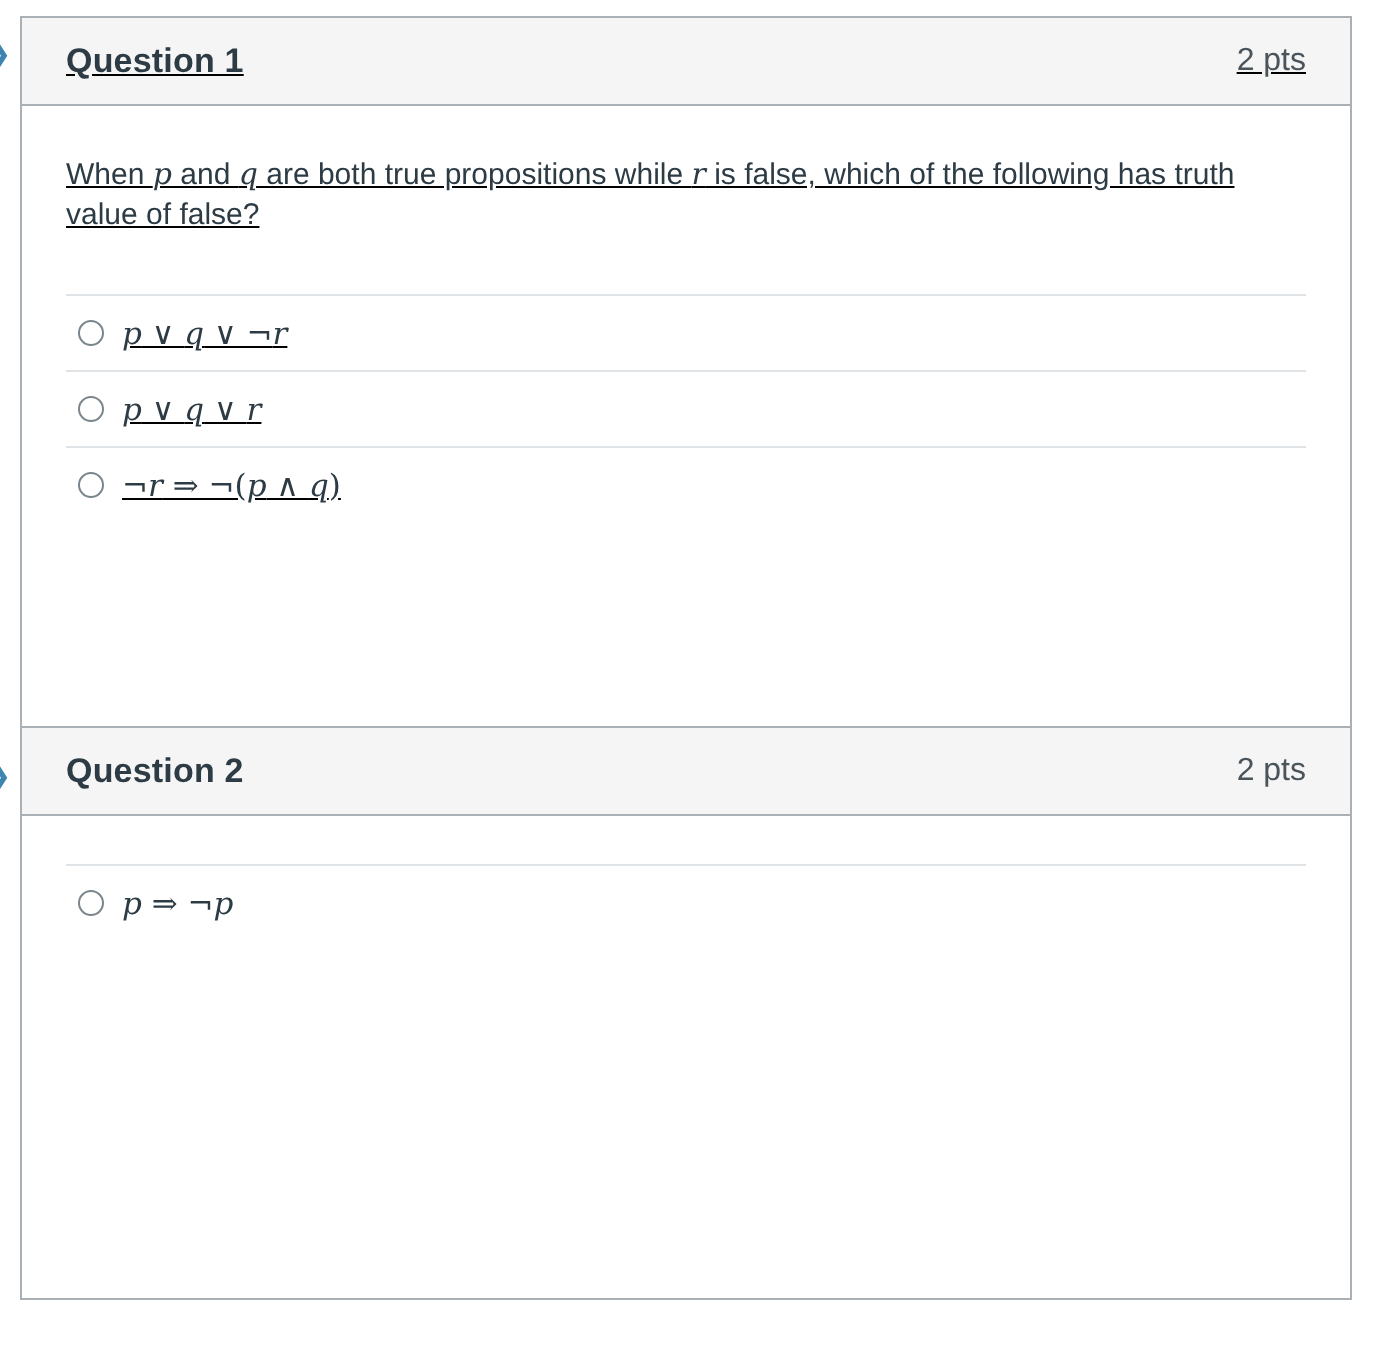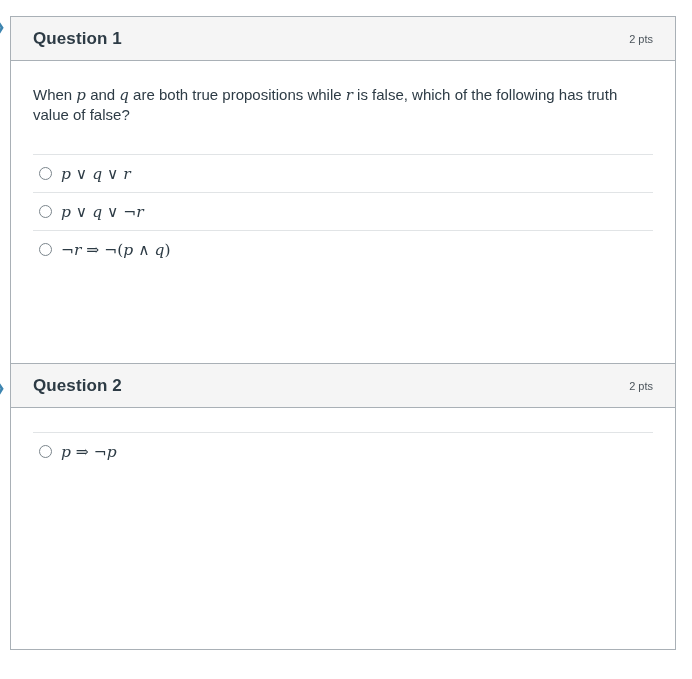--- a/index.html
+++ b/index.html
@@ -12,39 +12,39 @@
     background: var(--page_bg, #ffffff);
     font-family: "Liberation Sans", sans-serif;
   }
   .q-card {
     position: absolute;
     left: 10px;
     width: 666px;
     border: 1px solid var(--card_border, #aab1b7);
     background: #ffffff;
   }
-  .q-card.card-1 { top: 16px; height: 365px; }
+  .q-card.card-1 { top: 8px; height: 365px; text-decoration: underline; }
   .q-card.card-2 { top: 363px; height: 287px; }
   .q-header {
     display: flex;
     justify-content: space-between;
     align-items: center;
     height: 44px;
     padding: 0 22px;
     background: var(--header_bg, #f5f5f5);
     border-bottom: 1px solid var(--card_border, #aab1b7);
   }
   .q-title {
     font-size: 17px;
     font-weight: bold;
     color: var(--title, #2d3b45);
     letter-spacing: 0.1px;
   }
   .q-points {
-    font-size: 11px;
+    font-size: 16px;
     color: var(--points, #4b545b);
   }
   .q-body {
     padding: 24px 22px 18px 22px;
   }
   .q-prompt {
     font-size: 15px;
     line-height: 20px;
     color: var(--text, #2d3b45);
     margin-bottom: 29px;
@@ -104,25 +104,25 @@
   <div class="q-card card-1">
     <div class="q-header">
       <span class="q-title">Question 1</span>
       <span class="q-points">2 pts</span>
     </div>
     <div class="q-body">
       <div class="q-prompt"><span>When </span><span class="seg-it">p</span><span> and </span><span class="seg-it">q</span><span> are both true propositions while </span><span class="seg-it">r</span><span> is false, which of the following has truth value of false?</span></div>
       <div class="options">
         <div class="option-row">
           <span class="radio"></span>
-          <span class="option-label"><span class="seg-it">p</span><span> ∨ </span><span class="seg-it">q</span><span> ∨ </span><span class="seg-it">r</span></span>
+          <span class="option-label"><span class="seg-it">p</span><span> ∨ </span><span class="seg-it">q</span><span> ∨ ¬</span><span class="seg-it">r</span></span>
         </div>
         <div class="option-row">
           <span class="radio"></span>
-          <span class="option-label"><span class="seg-it">p</span><span> ∨ </span><span class="seg-it">q</span><span> ∨ ¬</span><span class="seg-it">r</span></span>
+          <span class="option-label"><span class="seg-it">p</span><span> ∨ </span><span class="seg-it">q</span><span> ∨ </span><span class="seg-it">r</span></span>
         </div>
         <div class="option-row">
           <span class="radio"></span>
           <span class="option-label"><span>¬</span><span class="seg-it">r</span><span> ⇒ ¬(</span><span class="seg-it">p</span><span> ∧ </span><span class="seg-it">q</span><span>)</span></span>
         </div>
       </div>
     </div>
   </div>
 
   <div class="q-card card-2">

